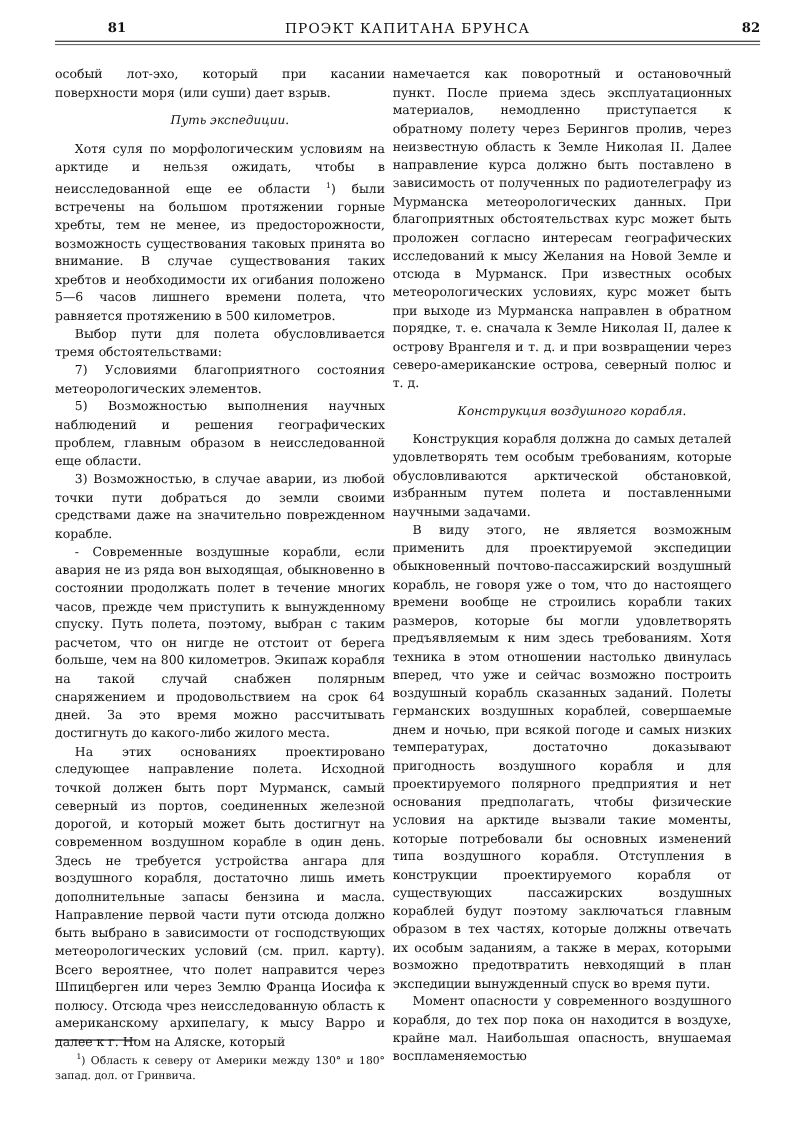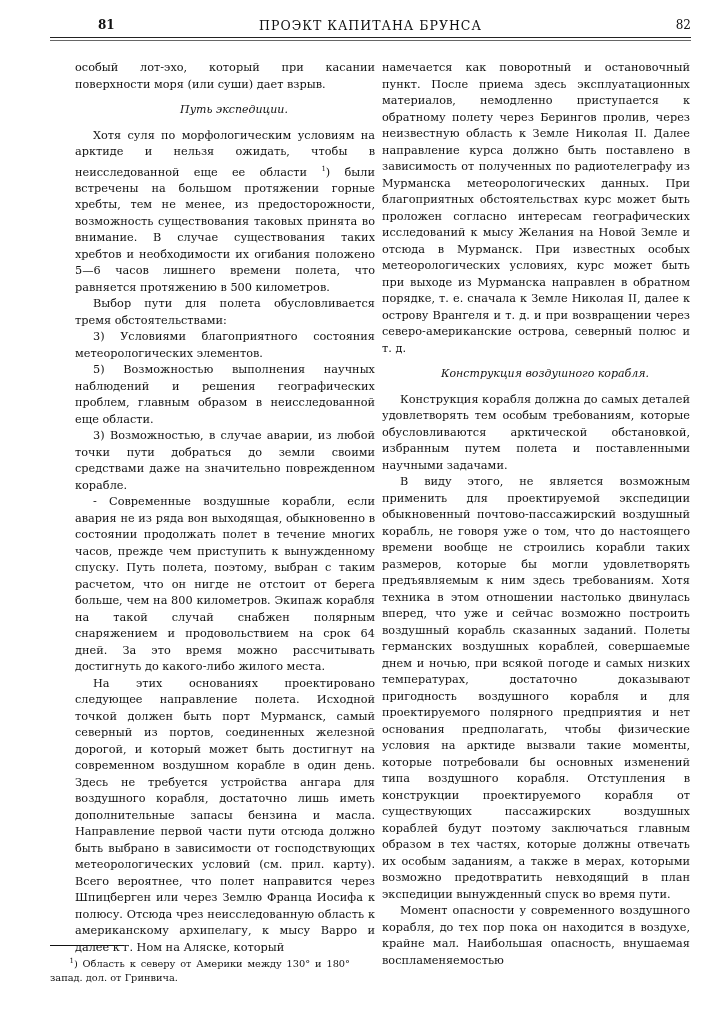--- a/index.html
+++ b/index.html
@@ -1,24 +1,24 @@
 <!DOCTYPE html>
 <html><head>
 <meta charset="utf-8">
 <style>
   html, body { margin:0; padding:0; background:#ffffff; }
   body { width:715px; height:1024px; position:relative; overflow:hidden;
          font-family:"DejaVu Serif", "Liberation Serif", serif; color:#111; }
   .hdr { position:absolute; top:18px; left:50px; right:24px; height:22px; }
   .pn-left { position:absolute; left:16px; top:0; font-size:12px; font-weight:bold;margin-left:32px; }
-  .pn-right { position:absolute; right:0; top:0; font-size:12px; font-weight:normal;text-align:right; }
+  .pn-right { position:absolute; right:0; top:0; font-size:12px; font-weight:bold;text-align:right; }
   .running { position:absolute; left:0; right:0; top:0; text-align:center; font-size:12.5px; font-weight:normal; letter-spacing:1px; }
   .rule1 { position:absolute; left:50px; right:24px; top:37px; border-top:1.6px solid #222; }
   .rule2 { position:absolute; left:50px; right:24px; top:40px; border-top:0.8px solid #666; }
-  .col { position:absolute; top:60px; width:300px; font-size:11.3px; line-height:16.5px; text-align:justify;margin-left:25px; }
+  .col { position:absolute; top:60px; width:300px; font-size:11.3px; line-height:16.5px; text-align:justify; }
   .col.left { left:50px; }
   .col.right { left:357px; width:308px; }
   .col p { margin:0; text-indent:0; }
   .col p.ind { text-indent:18px; }
   .col p.sub { font-style:italic; margin:9px 0 9px 18px; font-size:11px; text-align:center; }
   .fn-rule { position:absolute; left:50px; top:945px; width:74px; border-top:1.5px solid #111; }
   .footnote { position:absolute; left:50px; top:954px; width:300px; font-size:9.8px; line-height:14px; text-align:justify; }
   .footnote .num { vertical-align:super; font-size:7px; }
   sup { font-size:7px; }
 </style>
@@ -31,21 +31,21 @@
   <span class="pn-right">82</span>
 </div>
 <div class="rule1"></div>
 <div class="rule2"></div>
 
 <div class="col left">
   <p>особый лот-эхо, который при касании поверхности моря (или суши) дает взрыв.</p>
   <p class="sub">Путь экспедиции.</p>
   <p class="ind"><span>Хотя суля по морфологическим условиям на арктиде и нельзя ожидать, чтобы в неисследованной еще ее области</span> <sup>1</sup><span>) были встречены на большом протяжении горные хребты, тем не менее, из предосторожности, возможность существования таковых принята во внимание. В случае существования таких хребтов и необходимости их огибания положено 5—6 часов лишнего времени полета, что равняется протяжению в 500 километров.</span></p>
   <p class="ind">Выбор пути для полета обусловливается тремя обстоятельствами:</p>
-  <p class="ind">3) Условиями благоприятного состояния метеорологических элементов.</p>
+  <p class="ind">7) Условиями благоприятного состояния метеорологических элементов.</p>
   <p class="ind">5) Возможностью выполнения научных наблюдений и решения географических проблем, главным образом в неисследованной еще области.</p>
   <p class="ind">3) Возможностью, в случае аварии, из любой точки пути добраться до земли своими средствами даже на значительно поврежденном корабле.</p>
   <p class="ind">- Современные воздушные корабли, если авария не из ряда вон выходящая, обыкновенно в состоянии продолжать полет в течение многих часов, прежде чем приступить к вынужденному спуску. Путь полета, поэтому, выбран с таким расчетом, что он нигде не отстоит от берега больше, чем на 800 километров. Экипаж корабля на такой случай снабжен полярным снаряжением и продовольствием на срок 64 дней. За это время можно рассчитывать достигнуть до какого-либо жилого места.</p>
   <p class="ind">На этих основаниях проектировано следующее направление полета. Исходной точкой должен быть порт Мурманск, самый северный из портов, соединенных железной дорогой, и который может быть достигнут на современном воздушном корабле в один день. Здесь не требуется устройства ангара для воздушного корабля, достаточно лишь иметь дополнительные запасы бензина и масла. Направление первой части пути отсюда должно быть выбрано в зависимости от господствующих метеорологических условий (см. прил. карту). Всего вероятнее, что полет направится через Шпицберген или через Землю Франца Иосифа к полюсу. Отсюда чрез неисследованную область к американскому архипелагу, к мысу Варро и далее к г. Ном на Аляске, который</p>
 </div>
 
 <div class="fn-rule"></div>
 <div class="footnote">
   &nbsp;&nbsp;&nbsp;&nbsp;<span class="num">1</span><span>) Область к северу от Америки между 130° и 180° запад. дол. от Гринвича.</span>
 </div>

